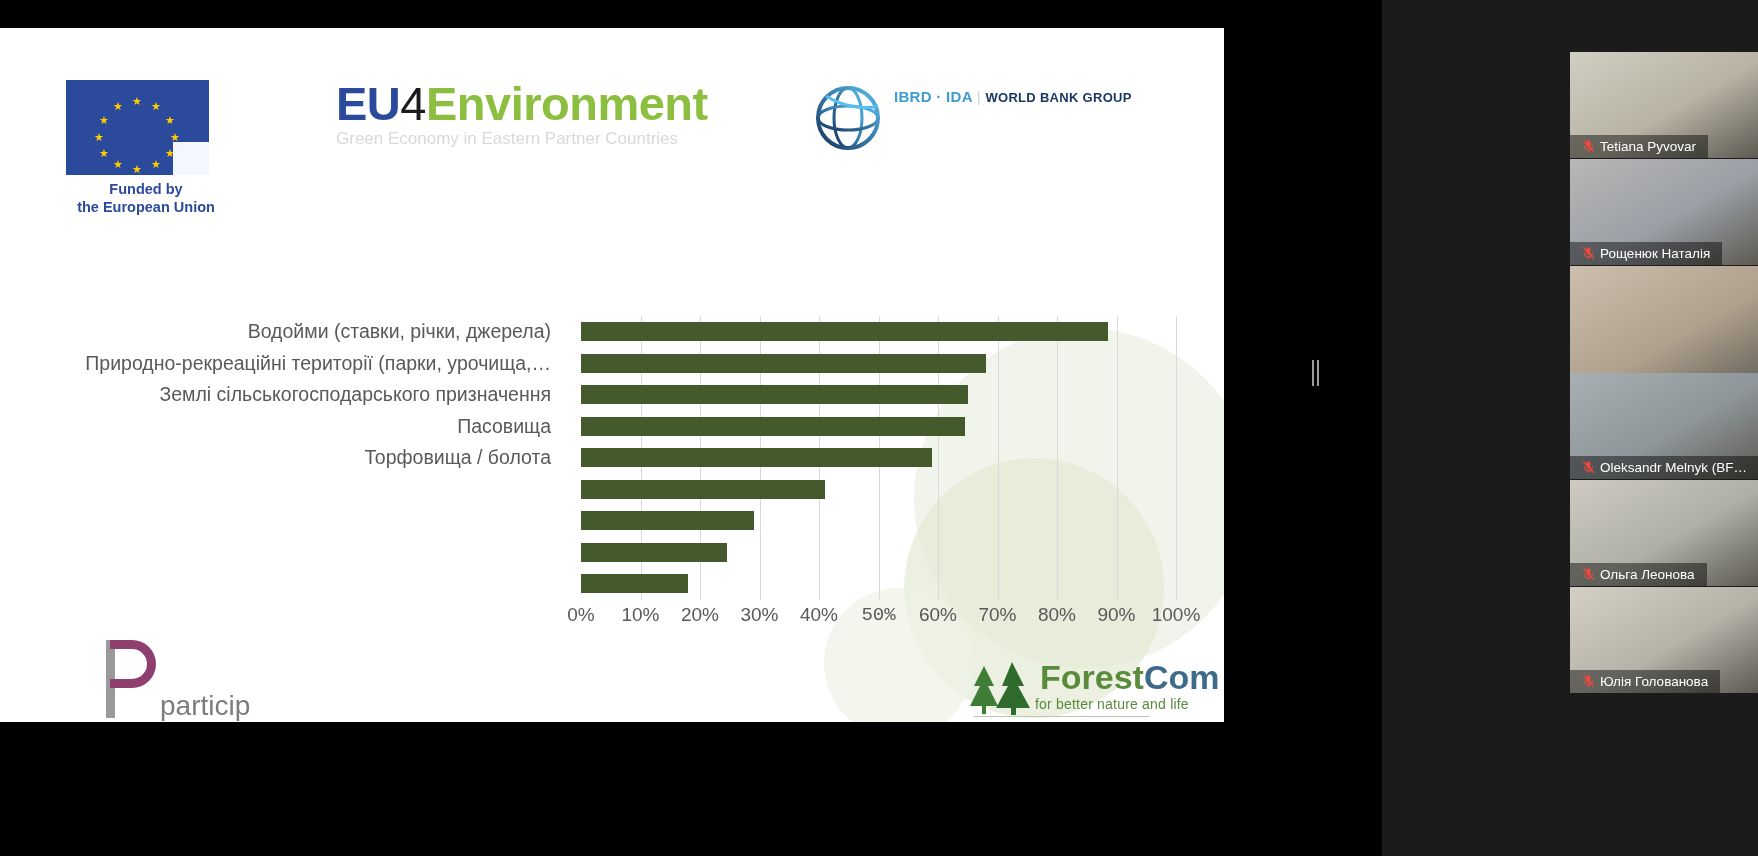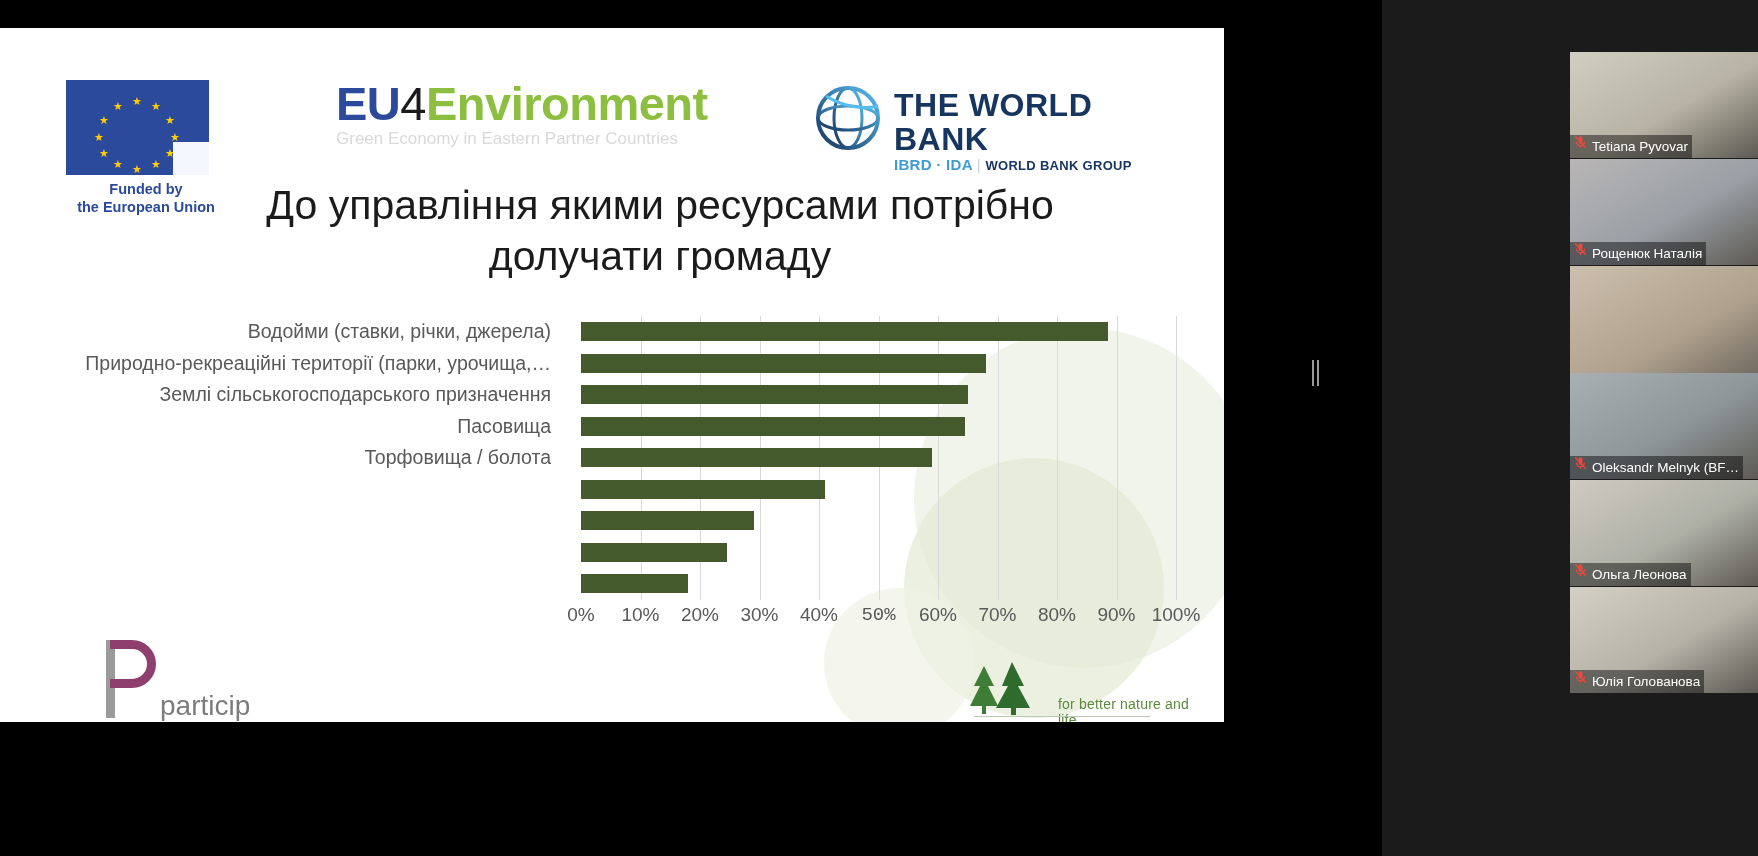--- a/index.html
+++ b/index.html
@@ -82,30 +82,30 @@
     position:absolute; left:12px; top:0; width:46px; height:48px;
     border:9px solid #8e3f6e; border-radius:0 24px 24px 0; border-left:none;
   }
   .particip-word { position:absolute; left:62px; top:50px; font-size:28px; color:#7c7c7c; }
 
   
   .forestcom { position:absolute; left:968px; top:632px; width:240px; height:62px; }
   .fc-trees { position:absolute; left:0; top:0; width:68px; height:56px; }
   .fc-name { position:absolute; left:72px; top:-2px; font-size:34px; color:#5a8a3c; font-weight:600; line-height:38px;}
   .fc-name .com { color:#3f6b8a; }
-  .fc-tag { position:absolute; left:90px; top:36px; font-size:14px; color:#5a8a3c; letter-spacing:.2px; }
+  .fc-tag { position:absolute; left:67px; top:36px; font-size:14px; color:#5a8a3c; letter-spacing:.2px; }
   .fc-rule { position:absolute; left:6px; top:56px; width:176px; height:1px; background:#b9c9b0; }
 
   
   .strip { position:absolute; left:1382px; top:0; width:376px; height:856px; background:#1b1b1b; }
   .tile { position:absolute; left:0; width:188px; overflow:hidden; background:#2a2a2a; }
   .tile-img { position:absolute; inset:0; }
   .tile-name {
     position:absolute; left:0; bottom:0; height:23px;
-    display:flex; gap:5px; padding:0 4px;
+    display:flex; align-items:center; gap:5px; padding:0 12px;
     background:rgba(0,0,0,.45); color:#fff; font-size:13.5px; line-height:23px;
     white-space:nowrap; max-width:188px;
   }
   .mic-off { color:#f0483e; font-size:14px; line-height:14px; flex:0 0 auto; }
   .tile.active { outline:3px solid #d6f04a; outline-offset:-3px; }
 
   .pause-bars { position:absolute; left:1312px; top:360px; width:10px; height:26px; }
   .pause-bars i { position:absolute; top:0; width:2px; height:26px; background:#9a9a9a; }
 
   .topbar { position:absolute; left:0; top:0; width:1224px; height:28px; background:#000; }
@@ -158,30 +158,28 @@
           </linearGradient>
         </defs>
         <circle cx="36" cy="34" r="30" fill="none" stroke="url(#g1)" stroke-width="4"></circle>
         <ellipse cx="36" cy="34" rx="14" ry="30" fill="none" stroke="url(#g1)" stroke-width="3"></ellipse>
         <ellipse cx="36" cy="34" rx="30" ry="12" fill="none" stroke="url(#g1)" stroke-width="3"></ellipse>
         <path d="M6 34 H66" stroke="url(#g1)" stroke-width="3" fill="none"></path>
         <path d="M36 4 V64" stroke="url(#g1)" stroke-width="3" fill="none"></path>
         <path d="M14 12 C30 22, 50 26, 66 22" stroke="#57bdef" stroke-width="3" fill="none"></path>
       </svg>
       <div class="wb-txt">
-        <div class="wb-title">THE WORLD BANK</div>
         <div class="wb-sub">
           <span>IBRD · IDA</span>
           <span class="sep">|</span>
           <span class="grp">WORLD BANK GROUP</span>
         </div>
       </div>
     </div>
 
-    <div class="slide-title">До управління якими ресурсами потрібно долучати громаду</div>
 
     <div class="chart">
       <div class="cat-col" id="cat-col">
           <div class="cat-row">Водойми (ставки, річки, джерела)</div>
           <div class="cat-row">Природно-рекреаційні території (парки, урочища,…</div>
           <div class="cat-row">Землі сільськогосподарського призначення</div>
           <div class="cat-row">Пасовища</div>
           <div class="cat-row">Торфовища / болота</div>
         </div>
       <div class="plot" id="plot">
@@ -246,20 +244,21 @@
       <div class="particip-word">particip</div>
     </div>
 
     <div class="forestcom">
       <svg class="fc-trees" viewBox="0 0 68 56">
         <path d="M16 6 L26 26 L20 26 L30 46 L2 46 L12 26 L6 26 Z" fill="#3f7d37"></path>
         <path d="M44 2 L56 26 L50 26 L62 48 L28 48 L40 26 L34 26 Z" fill="#2f6b2c"></path>
         <rect x="14" y="44" width="4" height="10" fill="#3f7d37"></rect>
         <rect x="43" y="46" width="5" height="9" fill="#2f6b2c"></rect>
       </svg>
+      <div class="fc-name"><span>Forest</span><span class="com">Com</span></div>
       <div class="fc-tag">for better nature and life</div>
       <div class="fc-rule"></div>
     </div>
   </div>
 
   <div class="topbar"></div>
   <div class="bottombar"></div>
 
   <div class="pause-bars">
     <i style="left:0"></i>

